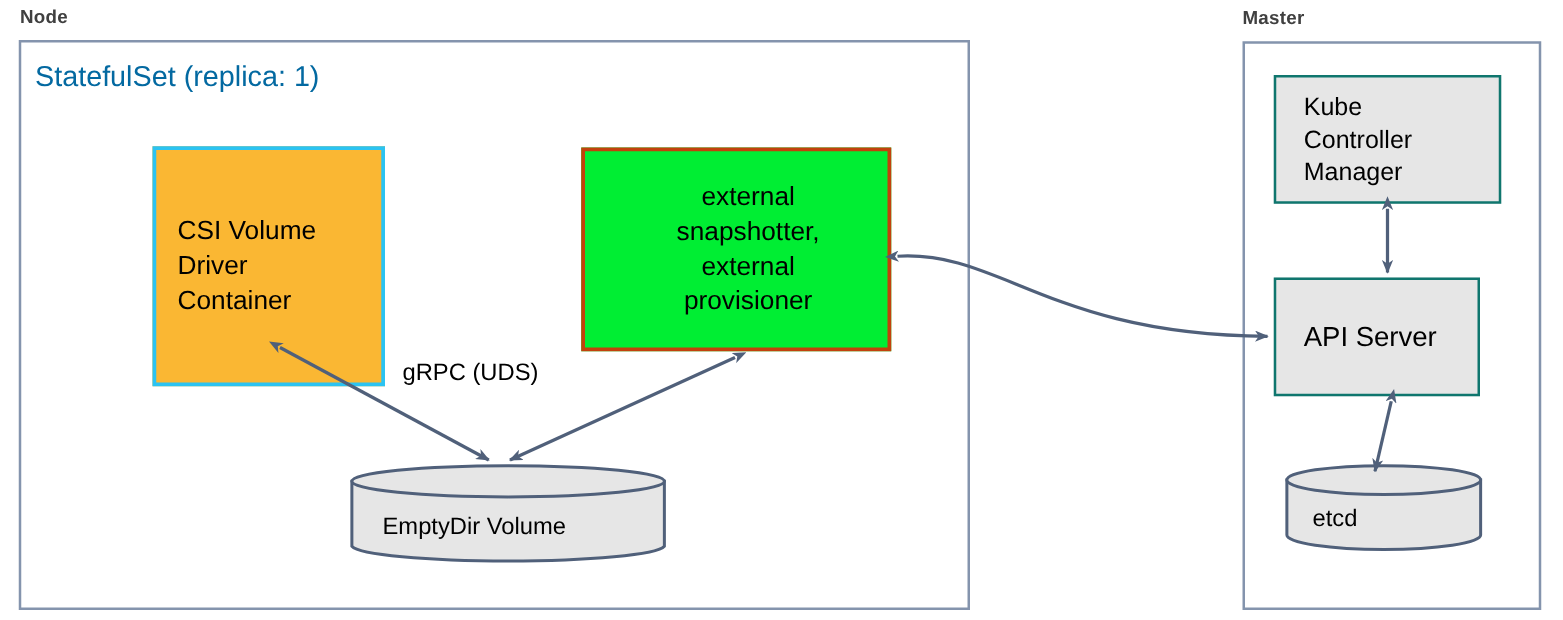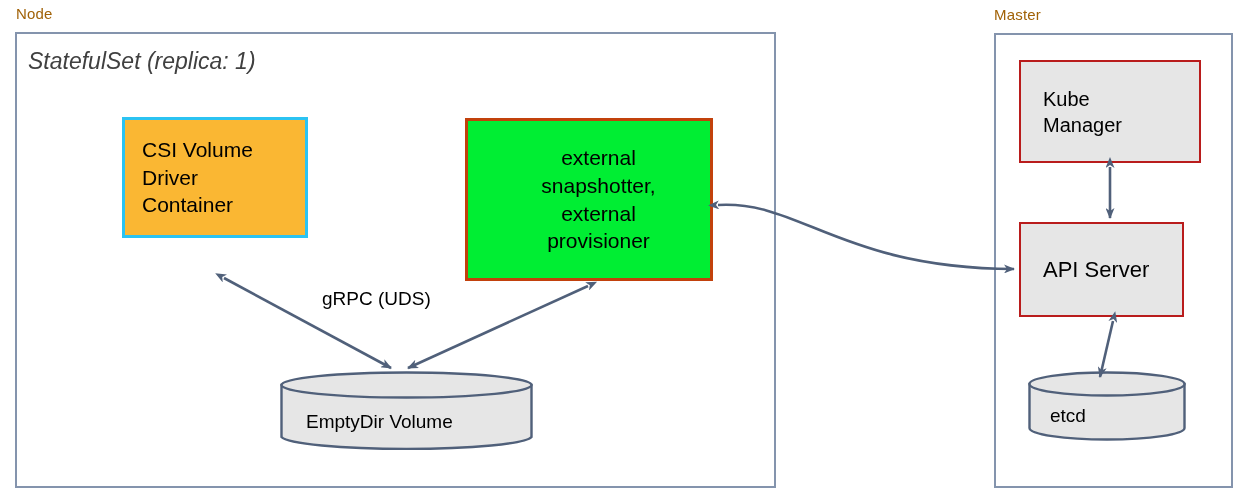--- a/index.html
+++ b/index.html
@@ -12,42 +12,41 @@
     width: 1250px;
     height: 496px;
     background: #ffffff;
     font-family: "Liberation Sans", sans-serif;
     overflow: hidden;
   }
 
   
   .group-label {
     position: absolute;
-    font-weight: normal;
+    font-weight: bold;
     font-size: 15px;
-    color: #a16207;
+    color: #404040;
     letter-spacing: 0.2px;
     white-space: nowrap;
   }
 
   
   .container-box {
     position: absolute;
     border: 2px solid #8494ad;
     background: transparent;
     box-sizing: border-box;
   }
 
   
   .statefulset-title {
     position: absolute;
     font-size: 23px;
-    color: #404040;
+    color: #0369a1;
     white-space: nowrap;
-    font-style: italic;
   }
 
   
   .proc-box {
     position: absolute;
     box-sizing: border-box;
     display: flex;
     flex-direction: column;
     justify-content: center;
     font-size: 21px;
@@ -60,21 +59,21 @@
     padding-left: 17px;
   }
   .proc-box.green {
     background: #00ee33;
     border: 3px solid #c2410c;
     padding-left: 19px;
     text-align: center;
   }
   .proc-box.gray {
     background: #e6e6e6;
-    border: 2px solid #b91c1c;
+    border: 2px solid #0f766e;
     padding-left: 22px;
   }
   .proc-box.gray.single {
     justify-content: center;
   }
 
   
   .cylinder {
     position: absolute;
     margin-left: 10px;
@@ -112,21 +111,21 @@
 <body>
 
 <div id="canvas">
 
   <div class="group-label" style="left:16px; top:5px;">Node</div>
 
   <div class="container-box" style="left:15px; top:32px; width:761px; height:456px;"></div>
 
   <div class="statefulset-title" style="left:28px; top:48px;">StatefulSet (replica: 1)</div>
 
-  <div class="proc-box orange" style="left:122px; top:117px; width:186px; height:121px;">
+  <div class="proc-box orange" style="left:122px; top:117px; width:186px; height:192px;">
     <div>CSI Volume</div>
     <div>Driver</div>
     <div>Container</div>
   </div>
 
   <div class="proc-box green" style="left:465px; top:118px; width:248px; height:163px;">
     <div>external</div>
     <div>snapshotter,</div>
     <div>external</div>
     <div>provisioner</div>
@@ -141,20 +140,21 @@
   </div>
 
   <div class="edge-label" style="left:322px; top:288px;">gRPC (UDS)</div>
 
   <div class="group-label" style="left:994px; top:6px;">Master</div>
 
   <div class="container-box" style="left:994px; top:33px; width:239px; height:455px;"></div>
 
   <div class="proc-box gray" style="left:1019px; top:60px; width:182px; height:103px; font-size:20px; line-height:1.3;">
     <div>Kube</div>
+    <div>Controller</div>
     <div>Manager</div>
   </div>
 
   <div class="proc-box gray single" style="left:1019px; top:222px; width:165px; height:95px; font-size:22px;">
     <div>API Server</div>
   </div>
 
   <div class="cylinder" style="left:1018px; top:371px; width:158px; height:70px;">
     <svg width="158" height="70" viewBox="0 0 158 70">
       <path d="M1.5,13 L1.5,57 A77.5,11.5 0 0 0 156.5,57 L156.5,13 Z" fill="#e6e6e6" stroke="#50607a" stroke-width="2.4"></path>

